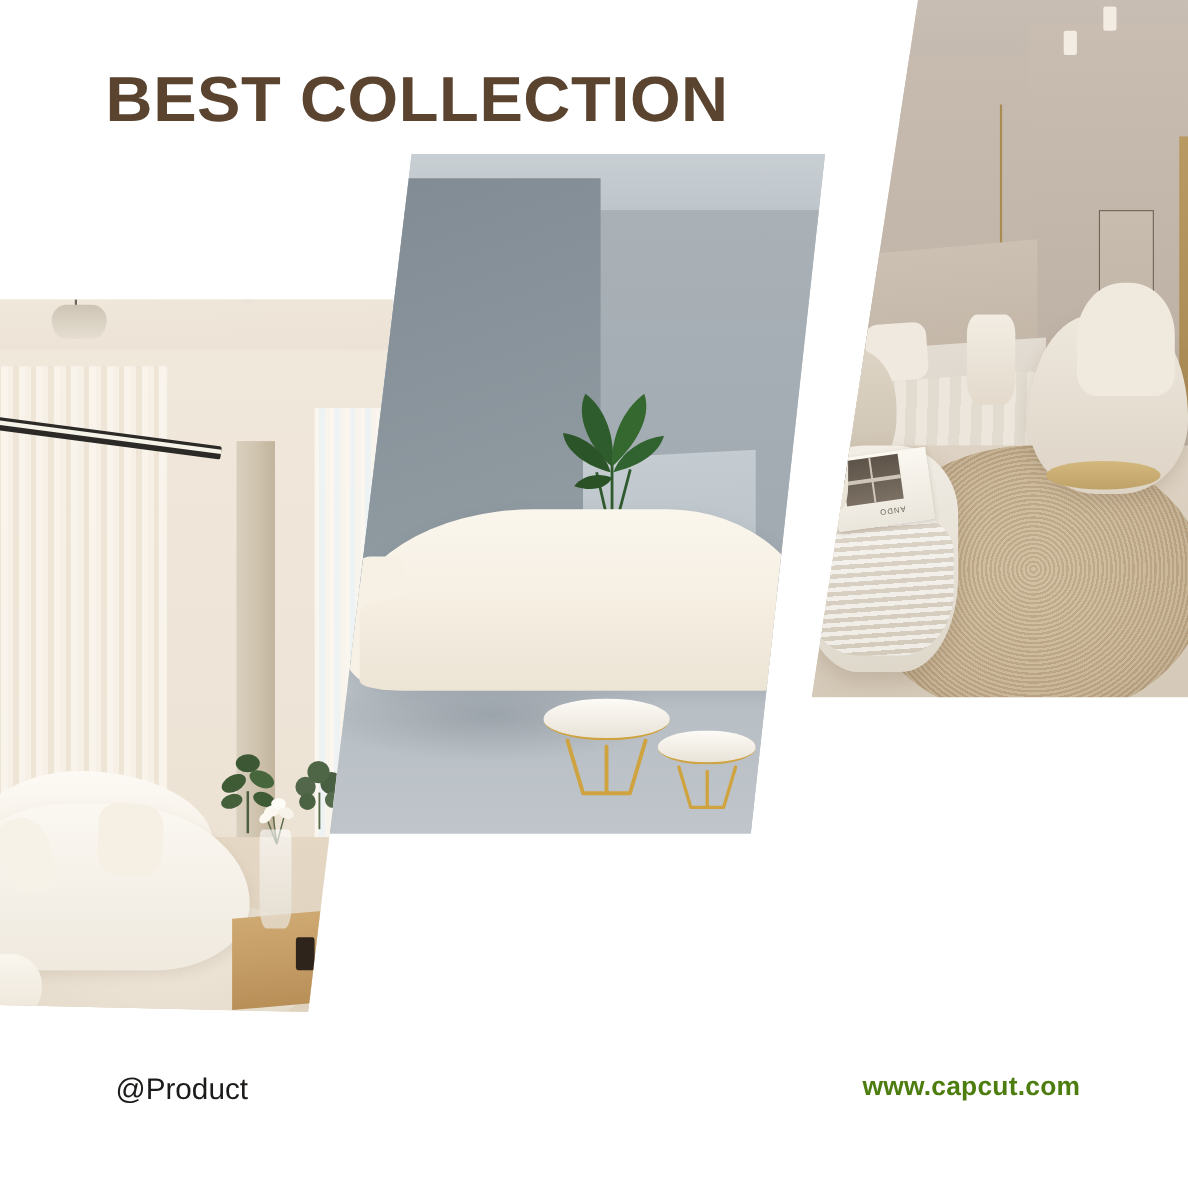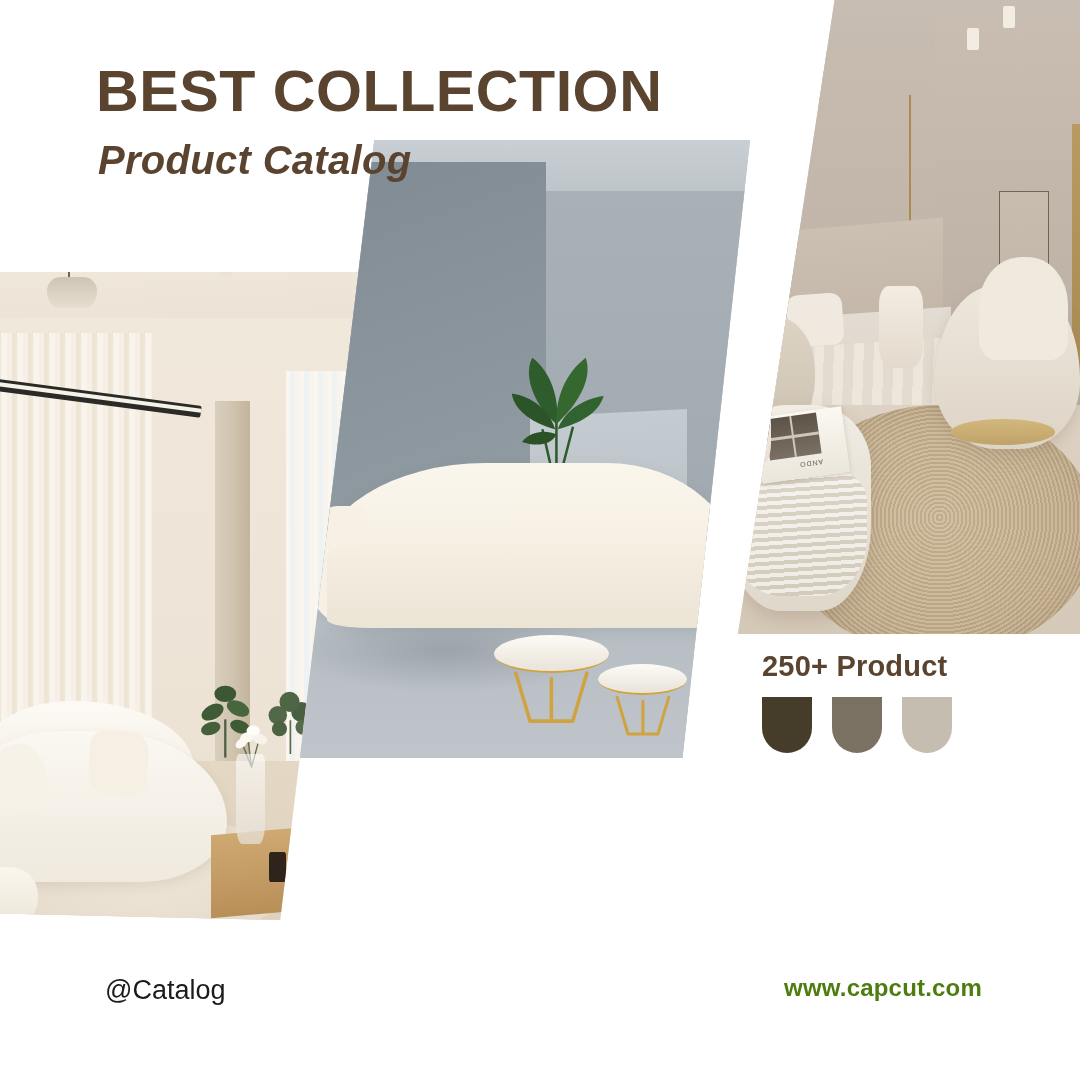--- a/index.html
+++ b/index.html
@@ -243,24 +243,23 @@
   }
   .website{
     position:absolute;right:98px;top:974px;
     font-size:24px;font-weight:700;color:#5a4430;
     letter-spacing:0.2px;z-index:40;
   }
 </style>
 </head>
 <body>
 
-<div class="poster" style="background: rgb(255, 255, 255);">
+<div class="poster" style="background: rgb(255, 255, 255); text-align: right;">
 
   <div class="headline" style="color: rgb(90, 68, 48);">BEST COLLECTION</div>
-  <div class="subhead" style="color: rgb(90, 68, 48);">Product Catalog</div>
 
   <div class="panel panel-left">
     <div class="scene lr">
       <div class="ceiling"></div>
       <div class="wall"></div>
       <div class="curtain"></div>
       <div class="column"></div>
       <div class="window"></div>
       <div class="curtain2"></div>
       <div class="track">
@@ -384,26 +383,18 @@
           <circle cx="16" cy="20" r="3" fill="#8a5a4e"></circle>
           <circle cx="43" cy="16" r="3" fill="#8a5a4e"></circle>
           <circle cx="27" cy="27" r="2.6" fill="#936354"></circle>
           <circle cx="18" cy="36" r="2.4" fill="#8a5a4e"></circle>
         </svg>
       </div>
       <div class="vase"></div>
     </div>
   </div>
 
-  <div class="product-block">
-    <div class="product-count" style="color: rgb(90, 68, 48);">250+ Product</div>
-    <div class="swatch-row">
-      <div class="swatch" style="width:50px;height:56px;border-radius:0 0 25px 25px;background:#453c2a;"></div>
-      <div class="swatch" style="width:50px;height:56px;border-radius:0 0 25px 25px;background:#7a7162;"></div>
-      <div class="swatch" style="width:50px;height:56px;border-radius:0 0 25px 25px;background:#c4bdb0;"></div>
-    </div>
-  </div>
-
-
-  <div class="handle">@Catalog</div>
+
+
+  <div class="handle">@Product</div>
   <div class="website" style="color: #4d7c0f;">www.capcut.com</div>
 
 </div>
 
 </body></html>

